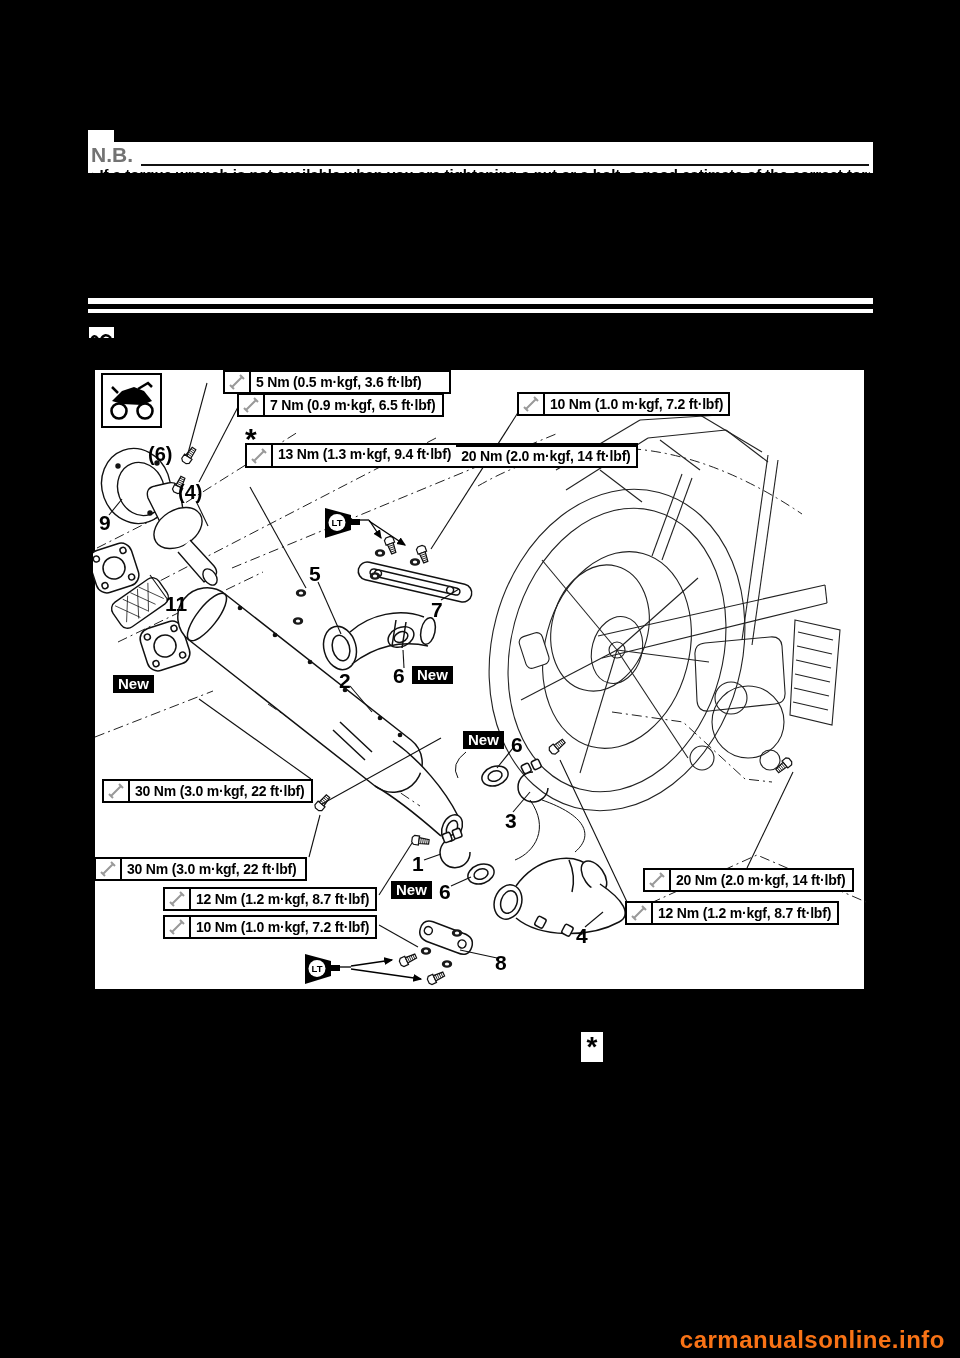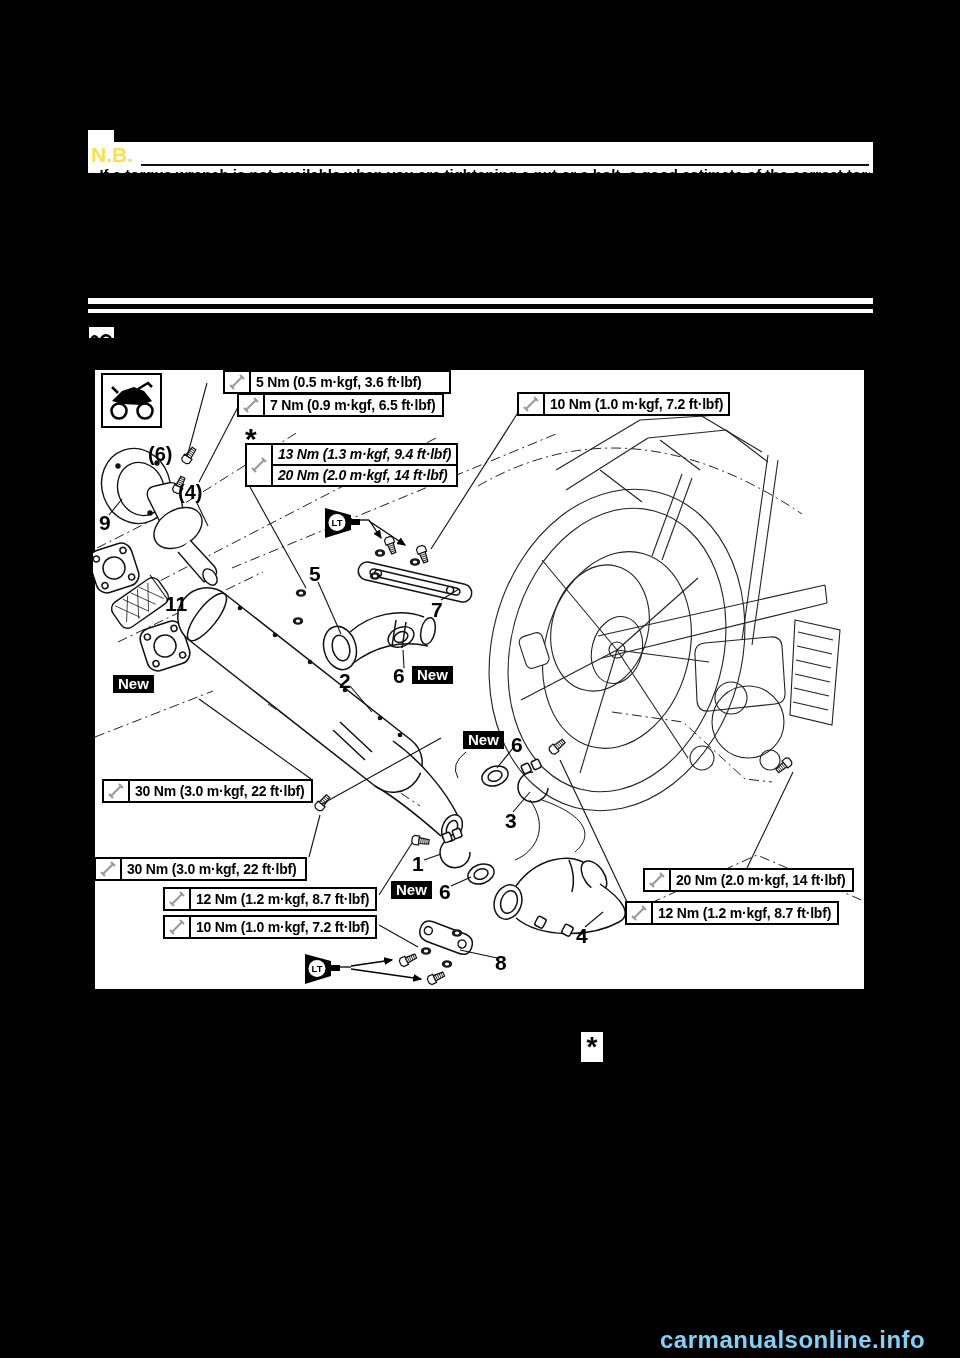--- a/index.html
+++ b/index.html
@@ -2,55 +2,55 @@
 <html><head>
 <meta charset="utf-8">
 <style>
   html,body{margin:0;padding:0;}
   body{width:960px;height:1358px;background:#000;position:relative;overflow:hidden;
        font-family:"Liberation Sans",sans-serif;}
   .abs{position:absolute;}
   
   #nb-band{left:88px;top:142px;width:785px;height:31px;background:#fff;}
   #nb-tab{left:88px;top:130px;width:26px;height:13px;background:#fff;}
-  #nb-title{left:91px;top:143px;font-weight:bold;font-size:21px;color:#fde047;z-index:3;}
+  #nb-title{left:91px;top:143px;font-weight:bold;font-size:21px;color:#737373;z-index:3;}
   #nb-rule{left:141px;top:164px;width:728px;height:2px;background:#111;z-index:3;}
   #nb-clip{left:90px;top:166px;width:780px;height:7px;overflow:hidden;z-index:3;}
   #nb-clip .cliptext{font-size:15px;font-weight:bold;color:#000;white-space:nowrap;line-height:18px;margin-top:0px;}
   
   #rule-thick{left:88px;top:298px;width:785px;height:6px;background:#fff;}
   #rule-thin{left:88px;top:309px;width:785px;height:3.5px;background:#fff;}
   #heading-chip{left:89px;top:327px;width:25px;height:11px;background:#fff;}
   
   #diagram{left:93px;top:368px;width:773px;height:623px;background:#fff;border:2.5px solid #000;box-sizing:border-box;}
   #diagram-art{left:93px;top:368px;width:773px;height:623px;z-index:1;}
   
   #bike-box{left:101px;top:373px;width:57px;height:51px;border:2.5px solid #000;background:#fff;z-index:2;
             display:flex;align-items:center;justify-content:center;}
   
   .tq{display:flex;align-items:stretch;background:#fff;border:2.4px solid #000;z-index:2;box-sizing:border-box;height:24px;}
   .tq .ic{width:24px;border-right:2.4px solid #000;display:flex;align-items:center;justify-content:center;flex:none;}
   .tq .tx{font-weight:bold;font-size:14px;line-height:19px;padding:0 5px;white-space:nowrap;letter-spacing:-0.2px;color:#000;display:flex;align-items:center;}
   .tq2{display:flex;align-items:stretch;background:#fff;border:2.4px solid #000;z-index:2;box-sizing:border-box;}
   .tq2 .ic{width:24px;border-right:2.4px solid #000;display:flex;align-items:center;justify-content:center;flex:none;}
-  .tq2 .rows{display:flex;flex-direction:column;font-style:italic;}
+  .tq2 .rows{display:flex;flex-direction:row;}
   .tq2 .row{font-weight:bold;font-size:14px;line-height:19px;padding:0 5px;white-space:nowrap;letter-spacing:-0.2px;color:#000;}
   .tq2 .row + .row{border-top:2px solid #000;}
   
   .pn{font-weight:bold;font-size:21px;color:#000;z-index:2;line-height:1;}
   .newbox{background:#000;color:#fff;font-weight:bold;font-size:15px;line-height:18px;padding:0 5px;z-index:2;}
   .star{font-weight:bold;font-size:30px;color:#000;z-index:2;line-height:1;}
   
   .lt{z-index:2;}
   
   #footnote-box{left:581px;top:1032px;width:22px;height:30px;background:#fff;z-index:2;
                 display:flex;align-items:flex-start;justify-content:center;}
   #footnote-box span{font-weight:bold;font-size:28px;color:#000;line-height:30px;}
   
-  #watermark{left:660px;top:1326px;width:285px;color:#7dd3fc;
+  #watermark{left:660px;top:1326px;width:285px;text-align:right;color:#f97316;
              font-weight:bold;font-size:24px;letter-spacing:0.5px;z-index:2;}
 </style>
 </head>
 <body>
 
 <div class="abs" id="nb-tab"></div>
 <div class="abs" id="nb-band"></div>
 <div class="abs" id="nb-title">N.B.</div>
 <div class="abs" id="nb-rule"></div>
 <div class="abs" id="nb-clip">

